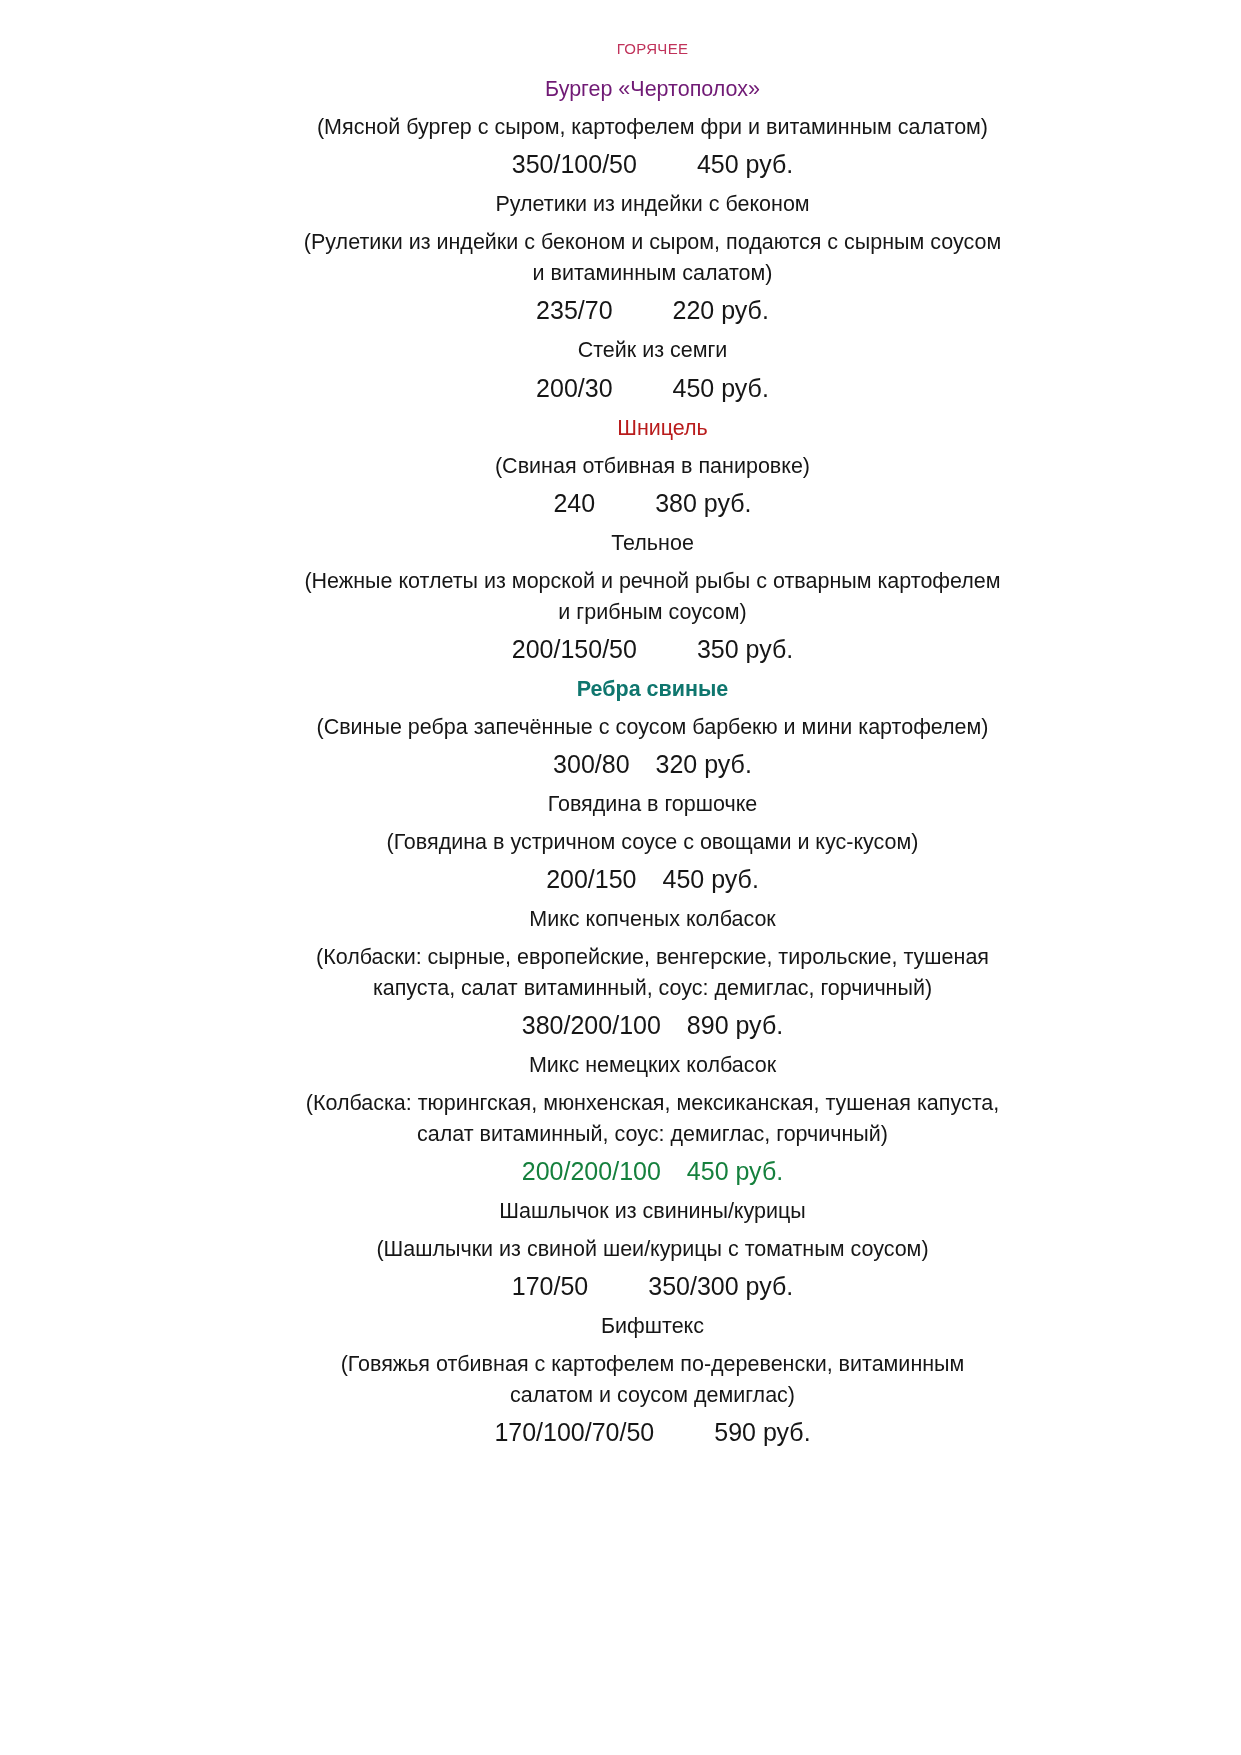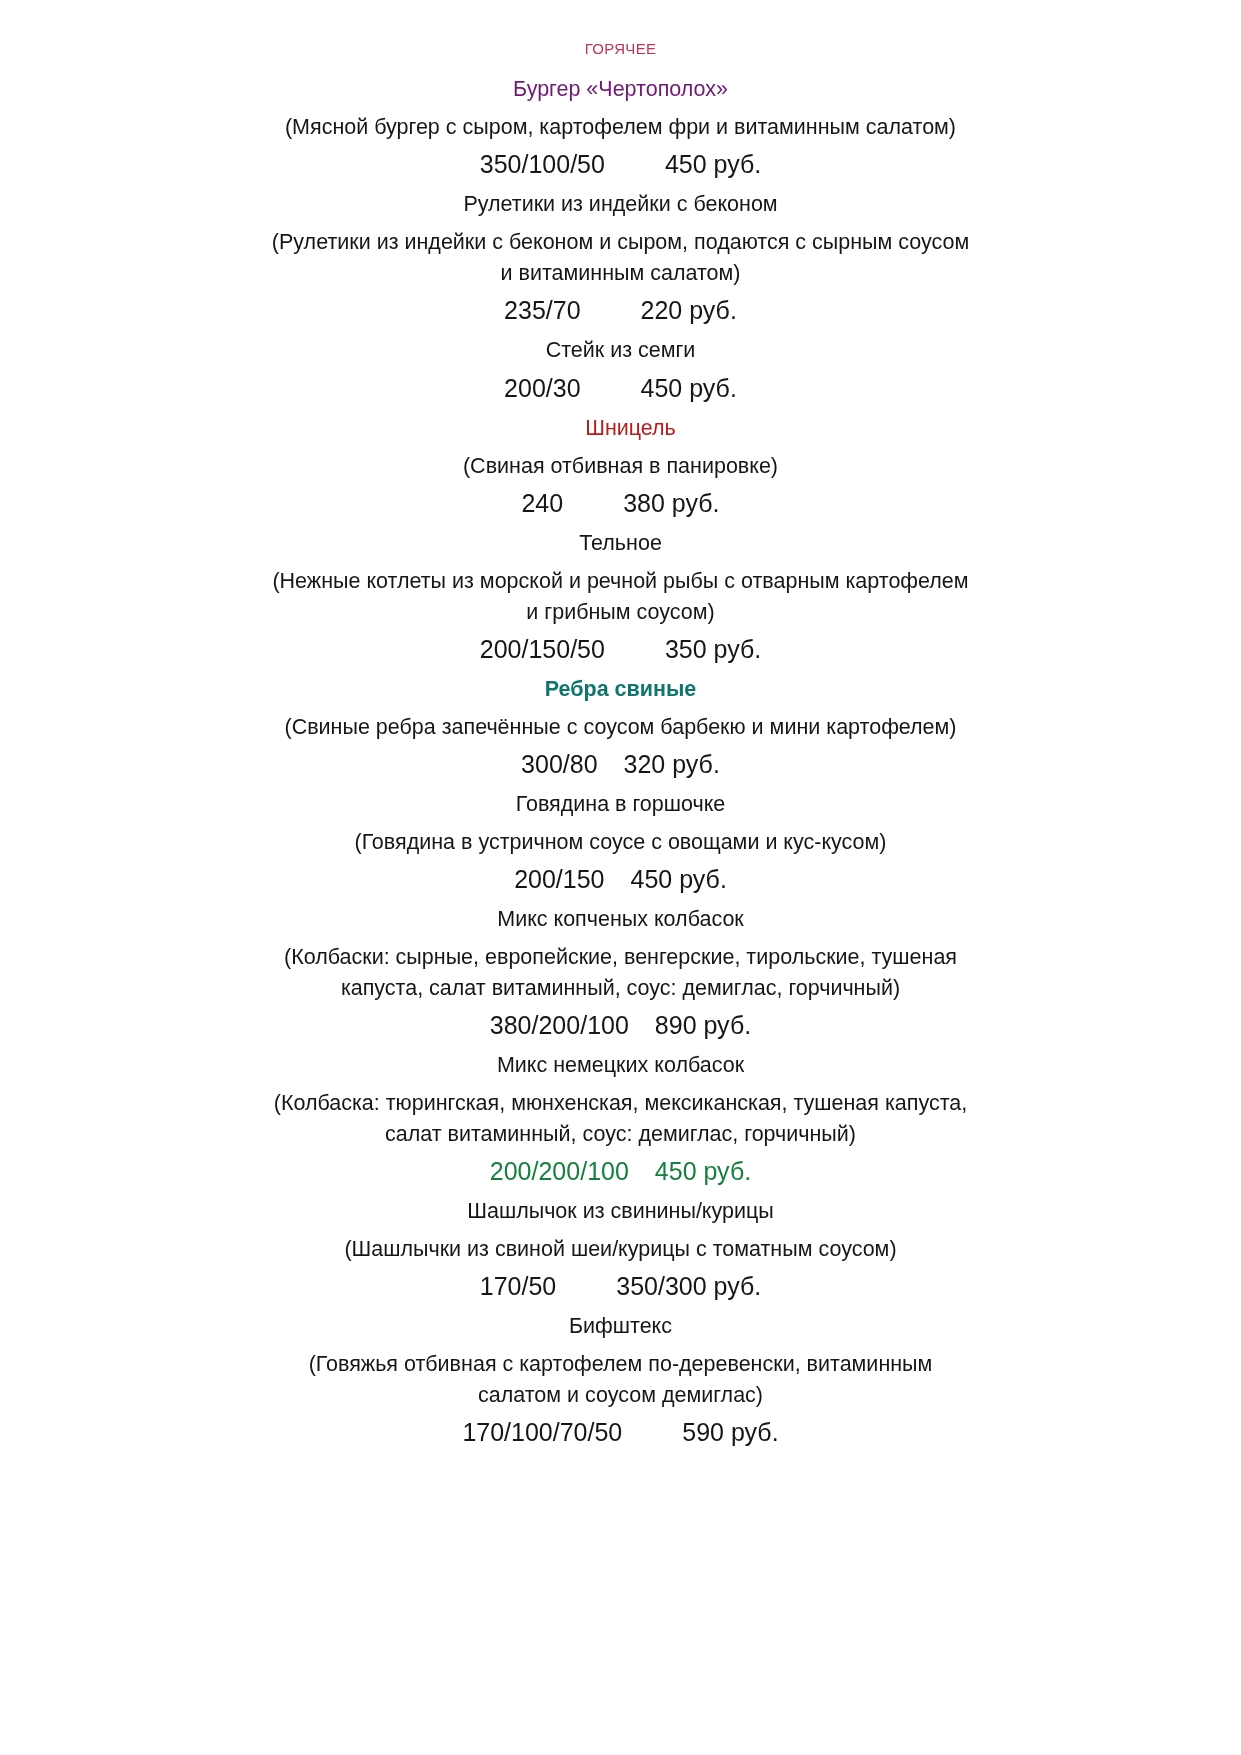--- a/index.html
+++ b/index.html
@@ -16,20 +16,21 @@
     -webkit-font-smoothing: antialiased;
   }
   .page {
     position: relative;
     width: 1053px;
     height: 1755px;
     box-sizing: border-box;
     padding: 0;
     overflow: hidden;
     background: #ffffff;
+    margin-left: 32px;
   }
   .content {
     position: absolute;
     left: 0;
     top: 0;
     width: 1241px;
   }
   
   .section-heading {
     text-align: center;

